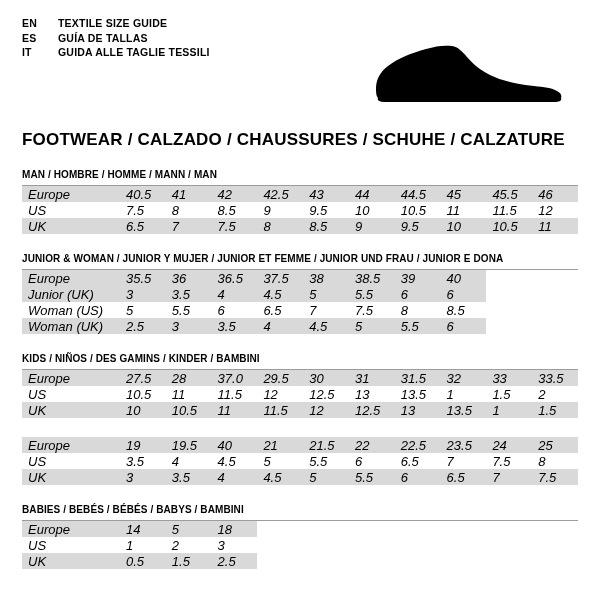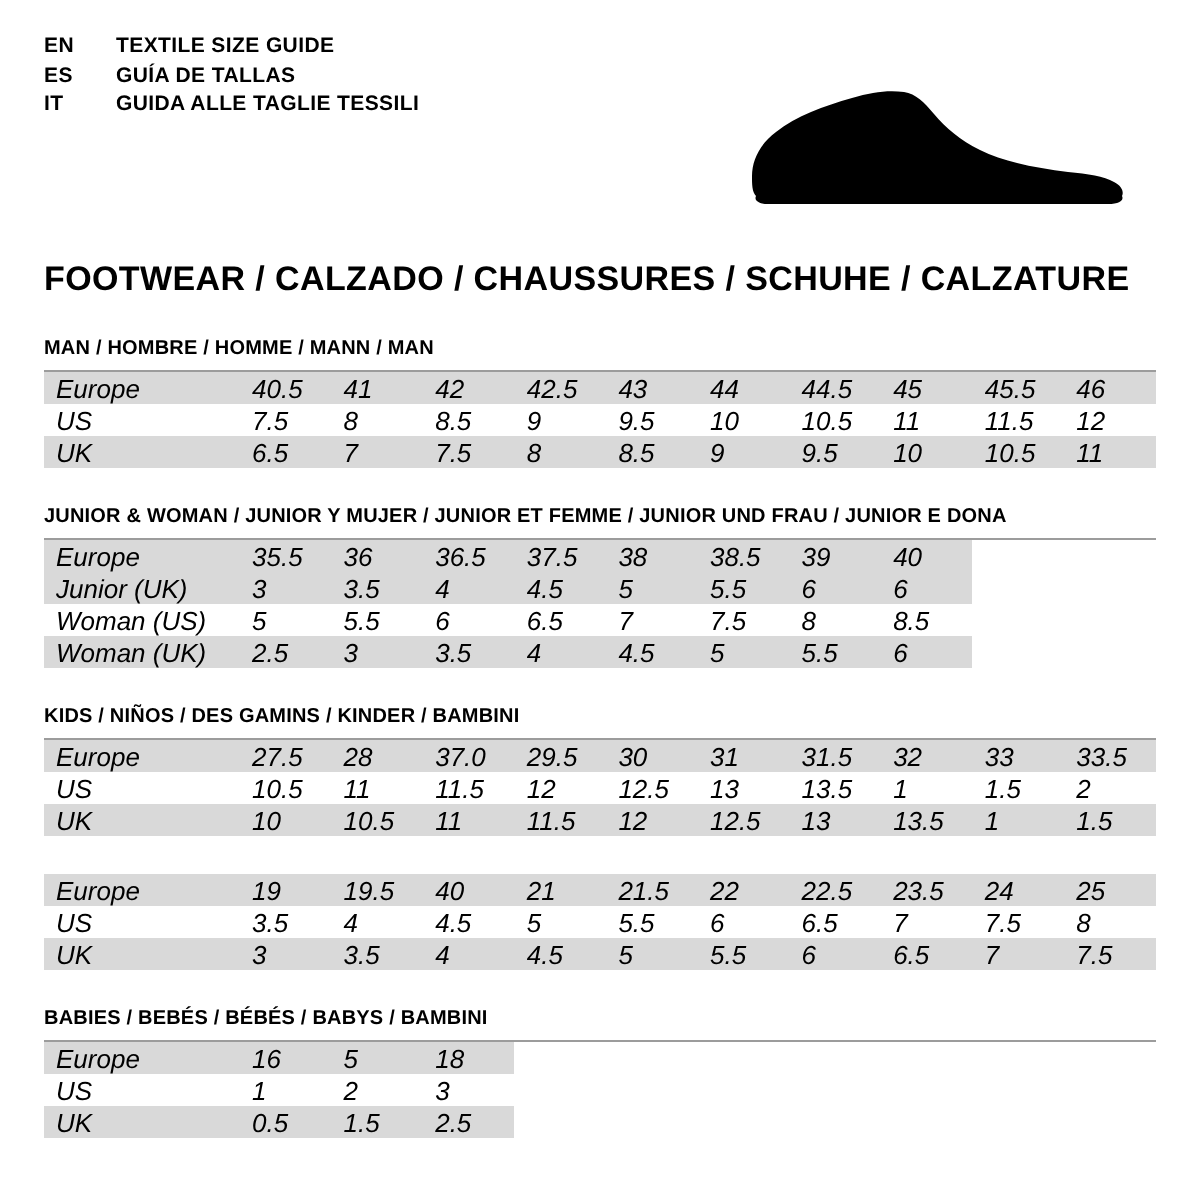--- a/index.html
+++ b/index.html
@@ -329,21 +329,21 @@
             </tr>
           </tbody>
         </table>
       </div>
       <div class="section">
         <div class="section-title">BABIES / BEBÉS / BÉBÉS / BABYS / BAMBINI</div>
         <table class="size-table">
           <tbody>
             <tr class="shaded">
               <td class="label-cell">Europe</td>
-              <td>16</td>
+              <td>14</td>
               <td>5</td>
               <td>18</td>
               <td class="filler"></td>
               <td class="filler"></td>
               <td class="filler"></td>
               <td class="filler"></td>
               <td class="filler"></td>
               <td class="filler"></td>
               <td class="filler"></td>
             </tr>

